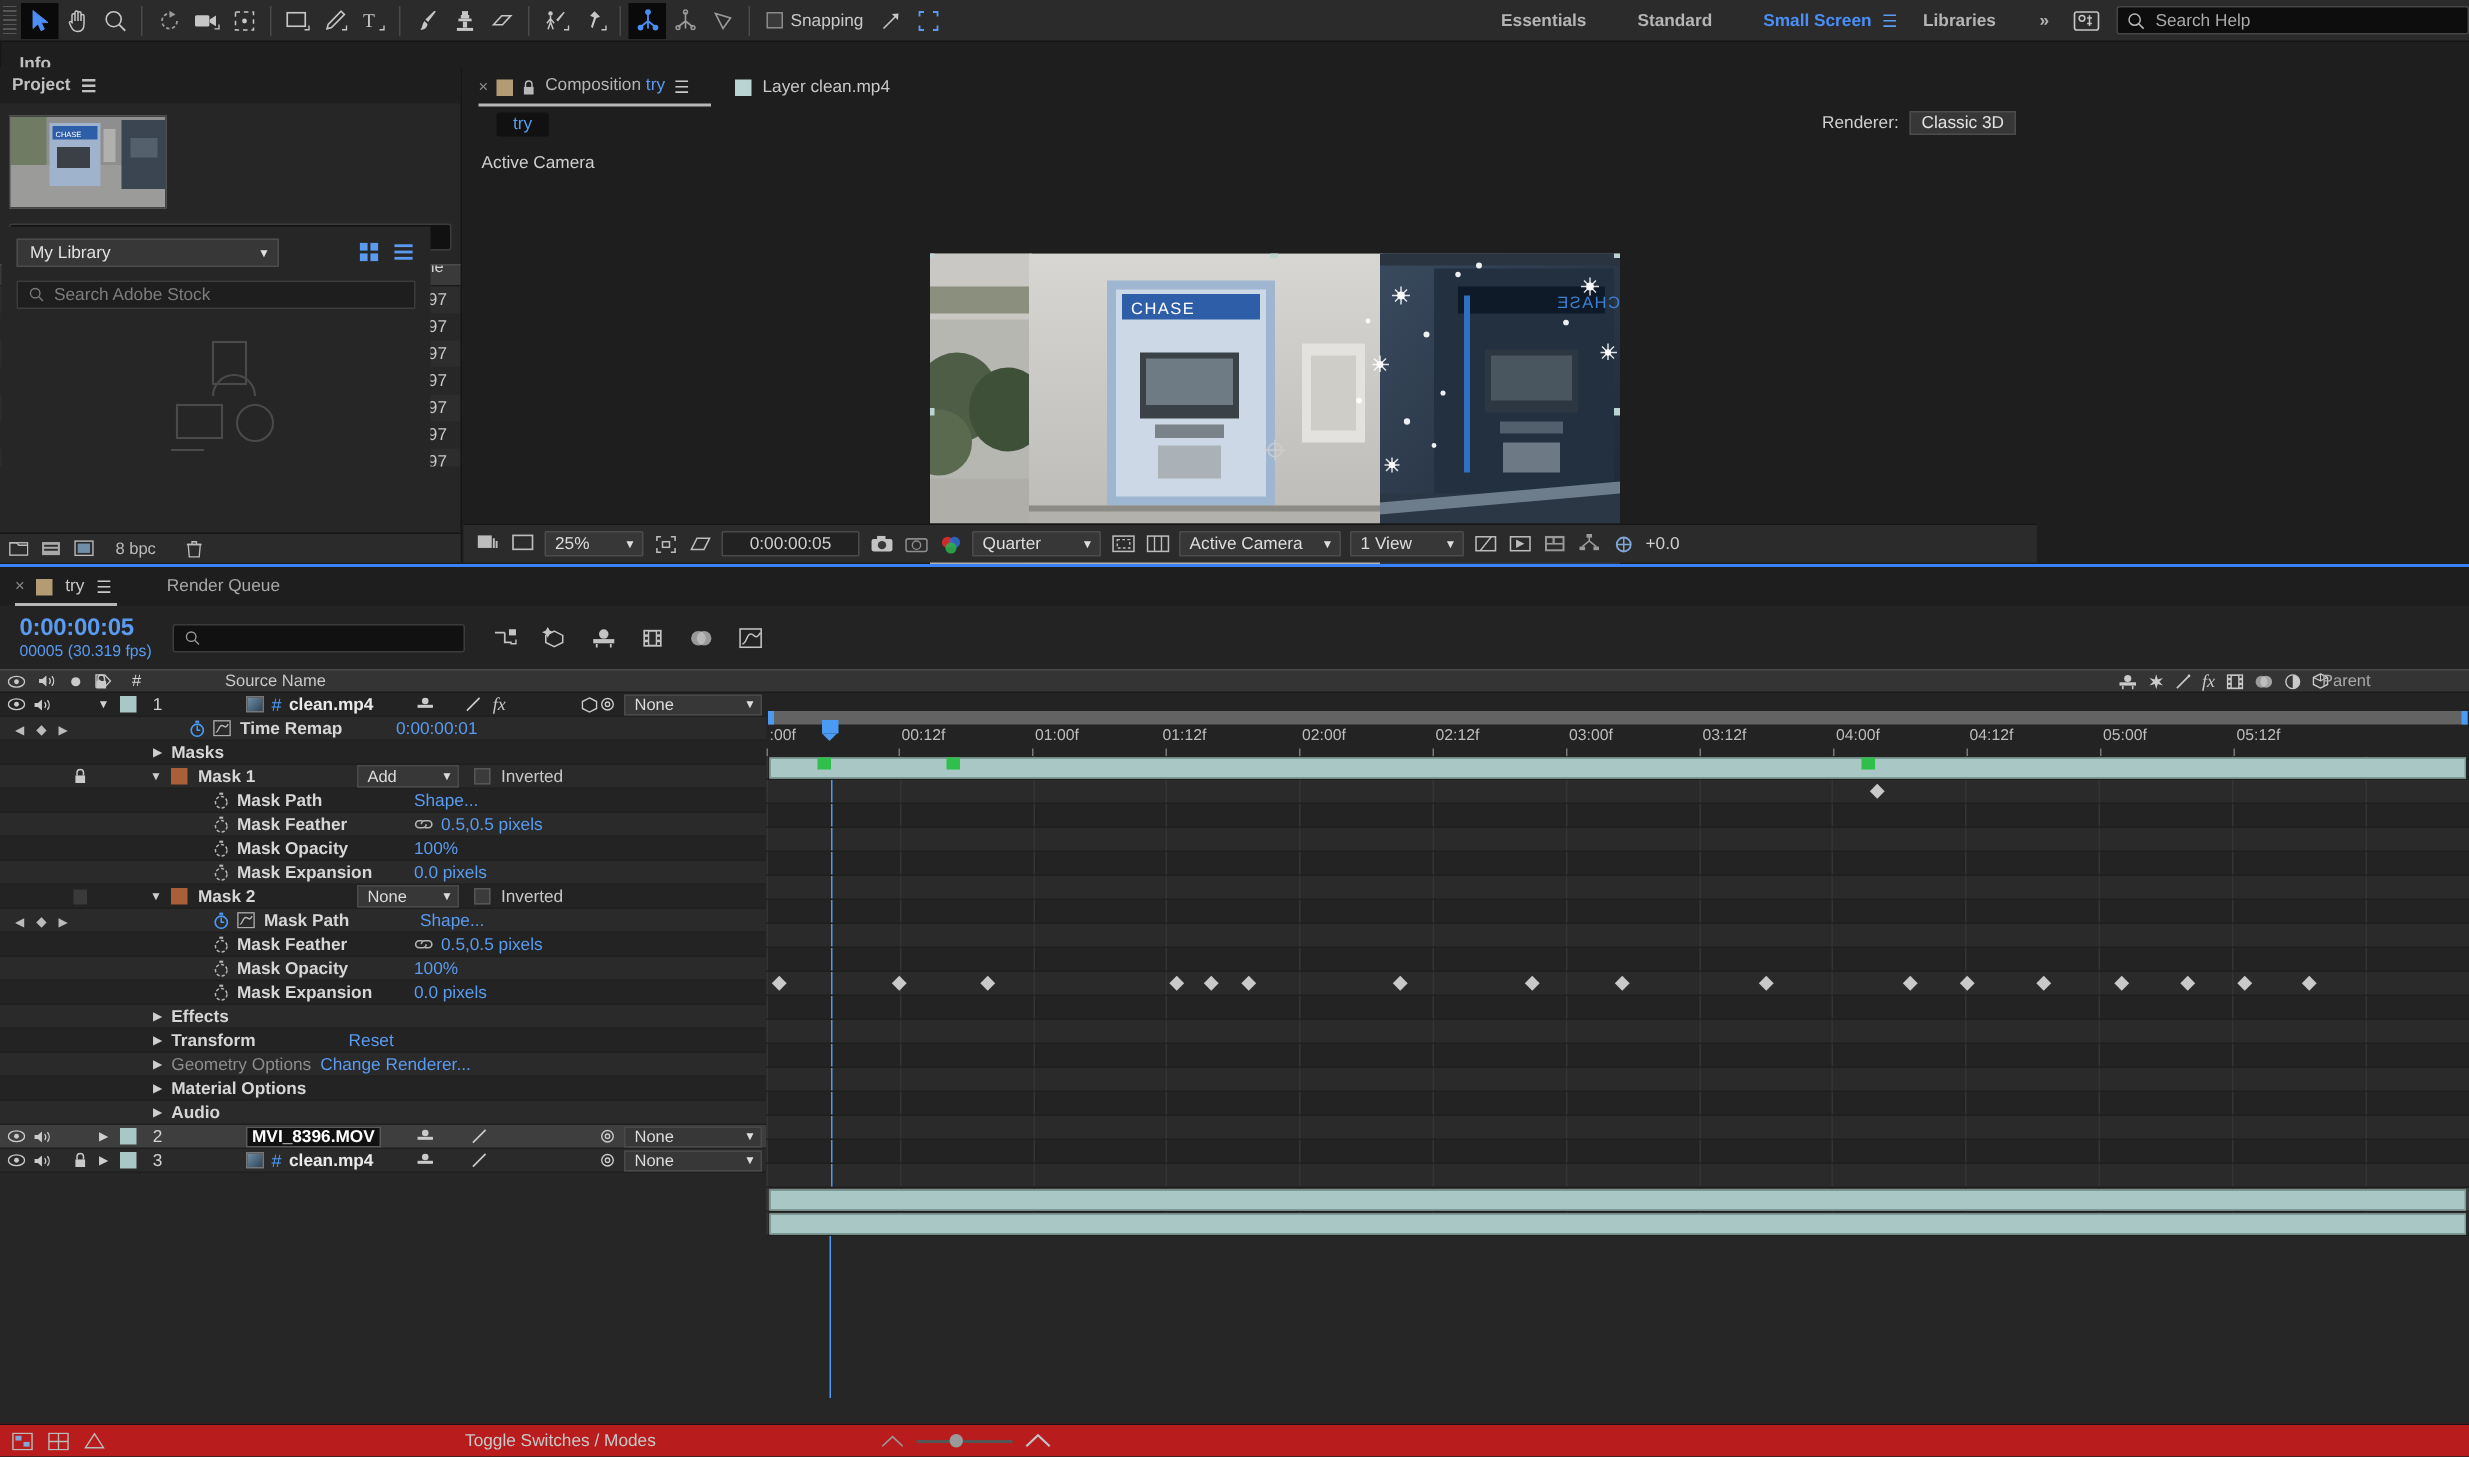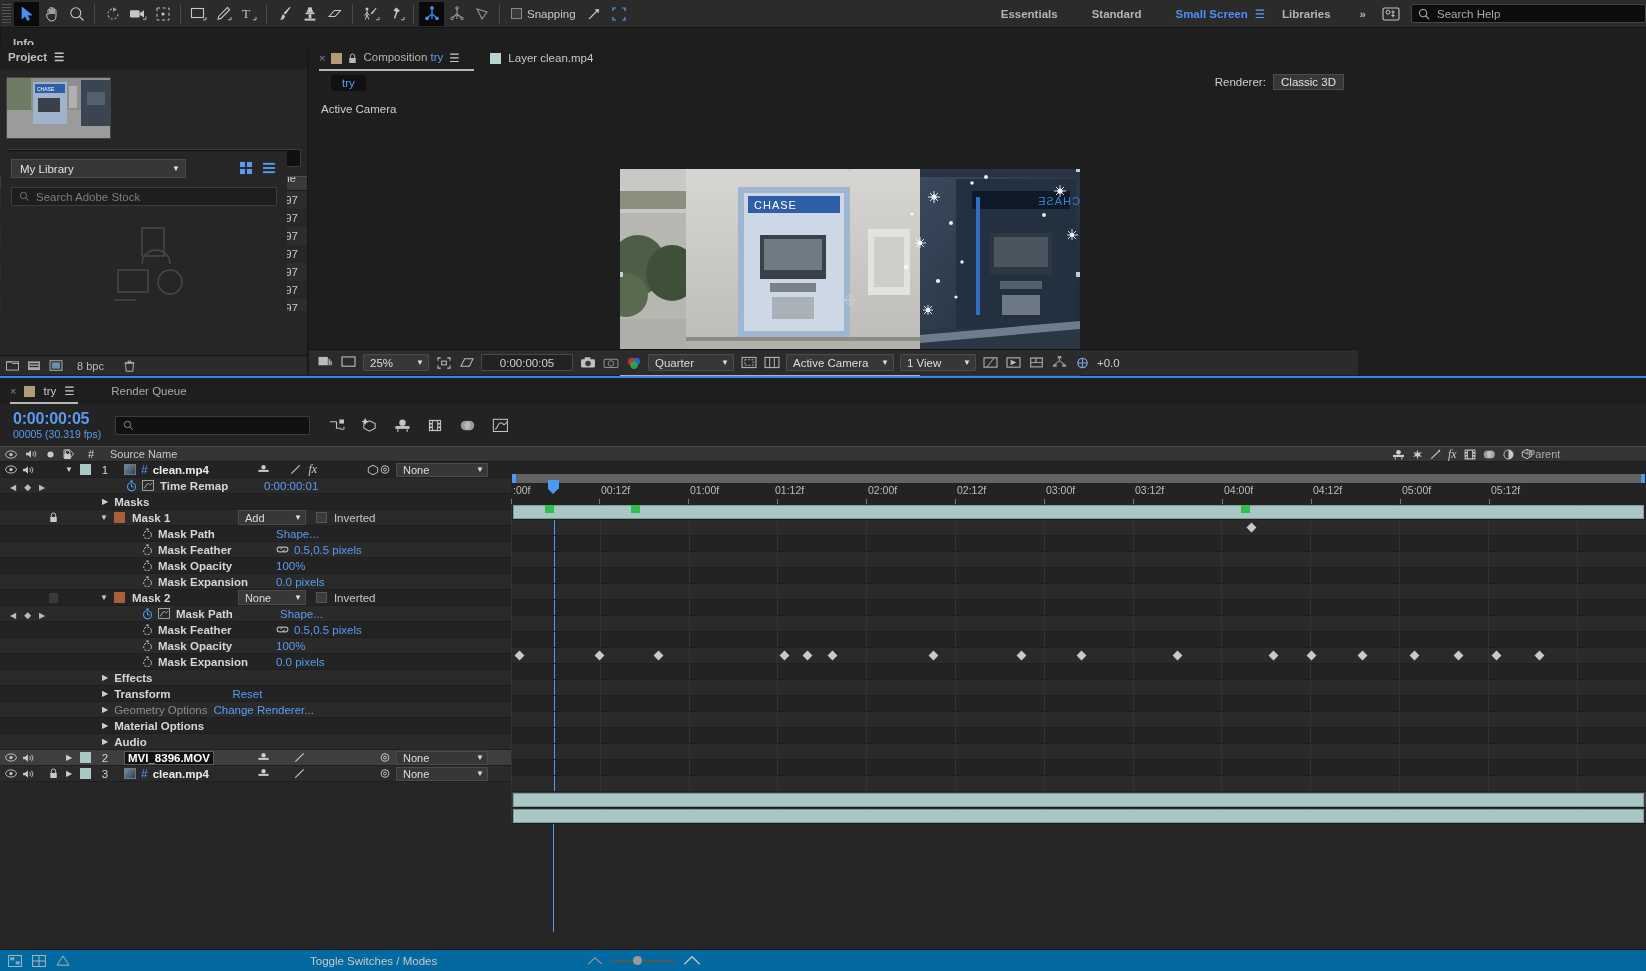--- a/index.html
+++ b/index.html
@@ -144,23 +144,23 @@
   .lhead{ height:16px; background:#343434; border-top:1px solid #4a4a4a; border-bottom:1px solid #1b1b1b;
           display:flex; align-items:center; font-size:11px; color:#c9c9c9;}
   .lrow{ height:16px; display:flex; align-items:center; font-size:11.5px; position:relative;
          border-bottom:1px solid #1f1f1f;}
   .lrow.alt{ background:#2a2a2a; }
   .lrow.dark{ background:#232323; }
   .lrow.sel{ background:#3e3e3e; }
   .cl-eye{ width:58px; display:flex; align-items:center; gap:4px; padding-left:5px;}
   .cl-tag{ width:22px; display:flex; align-items:center; justify-content:center;}
   .cl-num{ width:22px; text-align:center; color:#d4d4d4;}
-  .cl-name{ flex:1; display:flex; align-items:center; gap:5px; padding-left:8px; color:#e0e0e0;}
+  .cl-name{ flex:1; display:flex; align-items:center; gap:5px; padding-left:8px; color:#e0e0e0;margin-left:40px;}
   .cl-sw{ width:128px; display:flex; align-items:center; gap:7px; padding-left:6px;}
-  .cl-parent{ width:132px; display:flex; align-items:center; gap:5px;}
+  .cl-parent{ width:112px; display:flex; align-items:center; gap:5px;}
   .par-sel{ width:92px; height:14px; background:#373737; border:1px solid #4a4a4a;
             display:flex; align-items:center; justify-content:space-between; padding:0 3px 0 6px;
             color:#ddd; font-size:11px;}
   .blue{ color:#5a9bf0; }
   .gray{ color:#8c8c8c; }
   .prop-name{ color:#d6d6d6;font-weight:bold; }
   .tri{ font-size:8px; color:#cfcfcf; }
 
   
   .tgraph{ position:absolute; left:511px; top:0; right:0; bottom:0; }
@@ -178,21 +178,21 @@
   .rows{ position:absolute; left:0; top:42px; right:0; bottom:0; }
   .grow{ height:16px; border-bottom:1px solid #1f1f1f; position:relative; }
   .grow.alt{ background:#2a2a2a;} .grow.dark{ background:#232323;}
   .gridline{ position:absolute; top:0; bottom:0; width:1px; background:#343434;}
   .bar{ position:absolute; left:2px; right:2px; top:1px; height:14px; background:#a9c8c5;
         border:1px solid #7e9b98;}
   .kf{ position:absolute; width:7px; height:7px; background:#c9c9c9; transform:rotate(45deg); top:4px;}
   .propline{ position:absolute; left:43px; width:1px; top:0; bottom:0; background:#4b9bf5; }
   .marker{ position:absolute; width:9px; height:8px; background:#2fbf4a; top:1px;}
 
-  .tlfoot{ position:absolute; left:0; right:0; bottom:0; height:22px; background:#0369a1;
+  .tlfoot{ position:absolute; left:0; right:0; bottom:0; height:22px; background:#b91c1c;
            border-top:1px solid #151515; display:flex; align-items:center; gap:10px; padding-left:8px;
            font-size:11.5px; color:#c8c8c8;}
   .togglesw{ margin-left:230px; }
   svg{ display:block; }
 </style>
 </head>
 <body>
 
 <div class="app">
 

